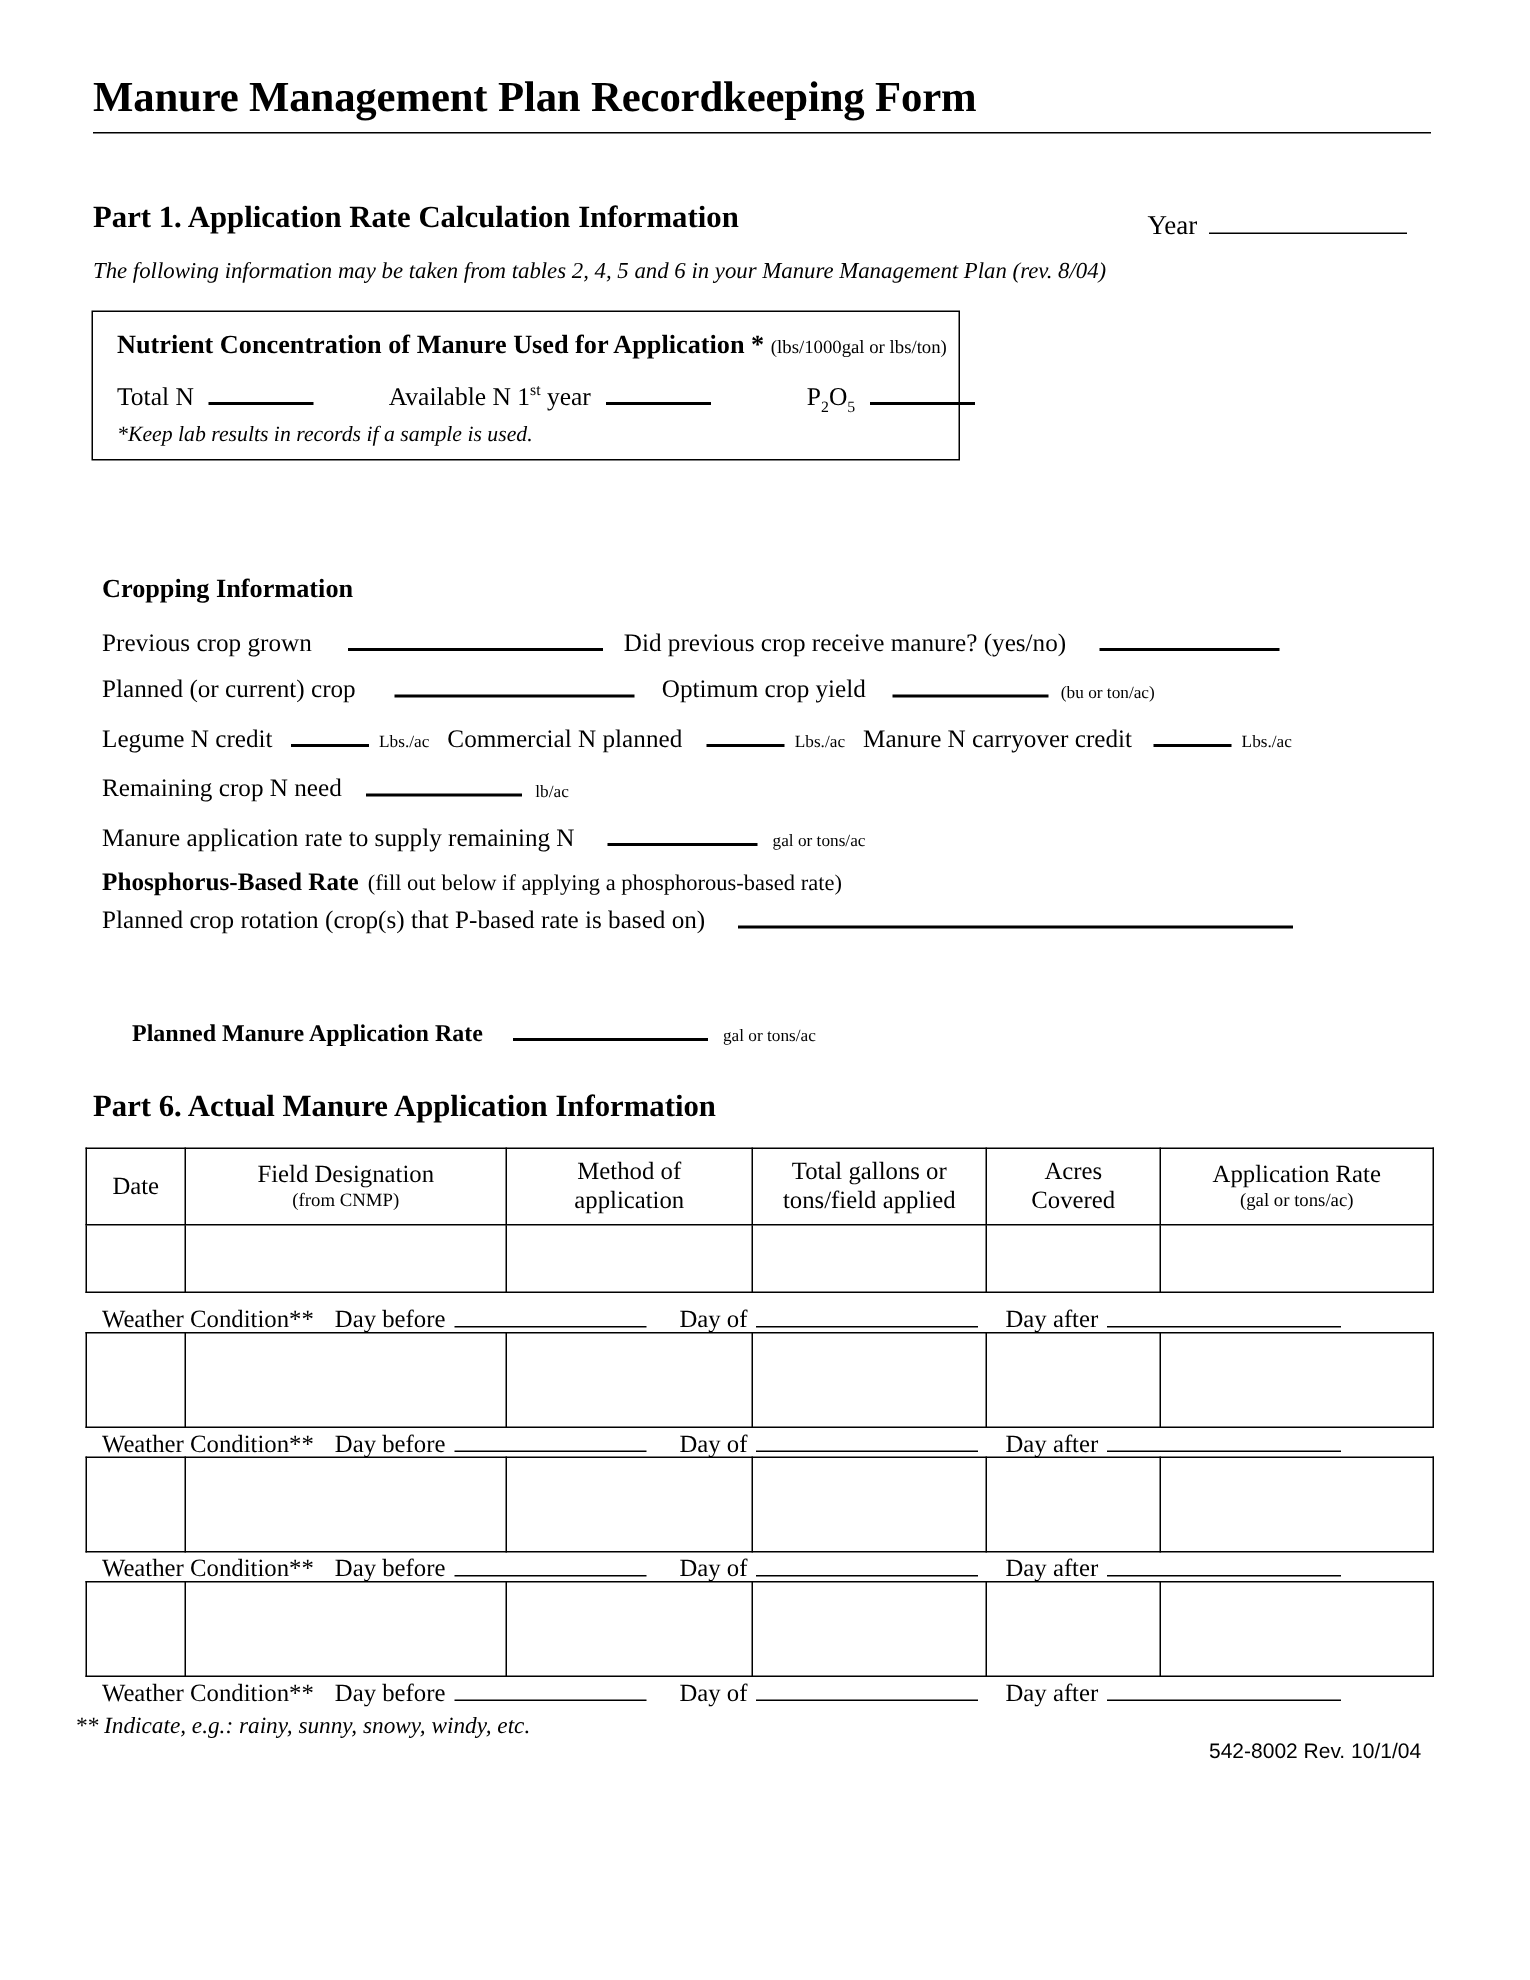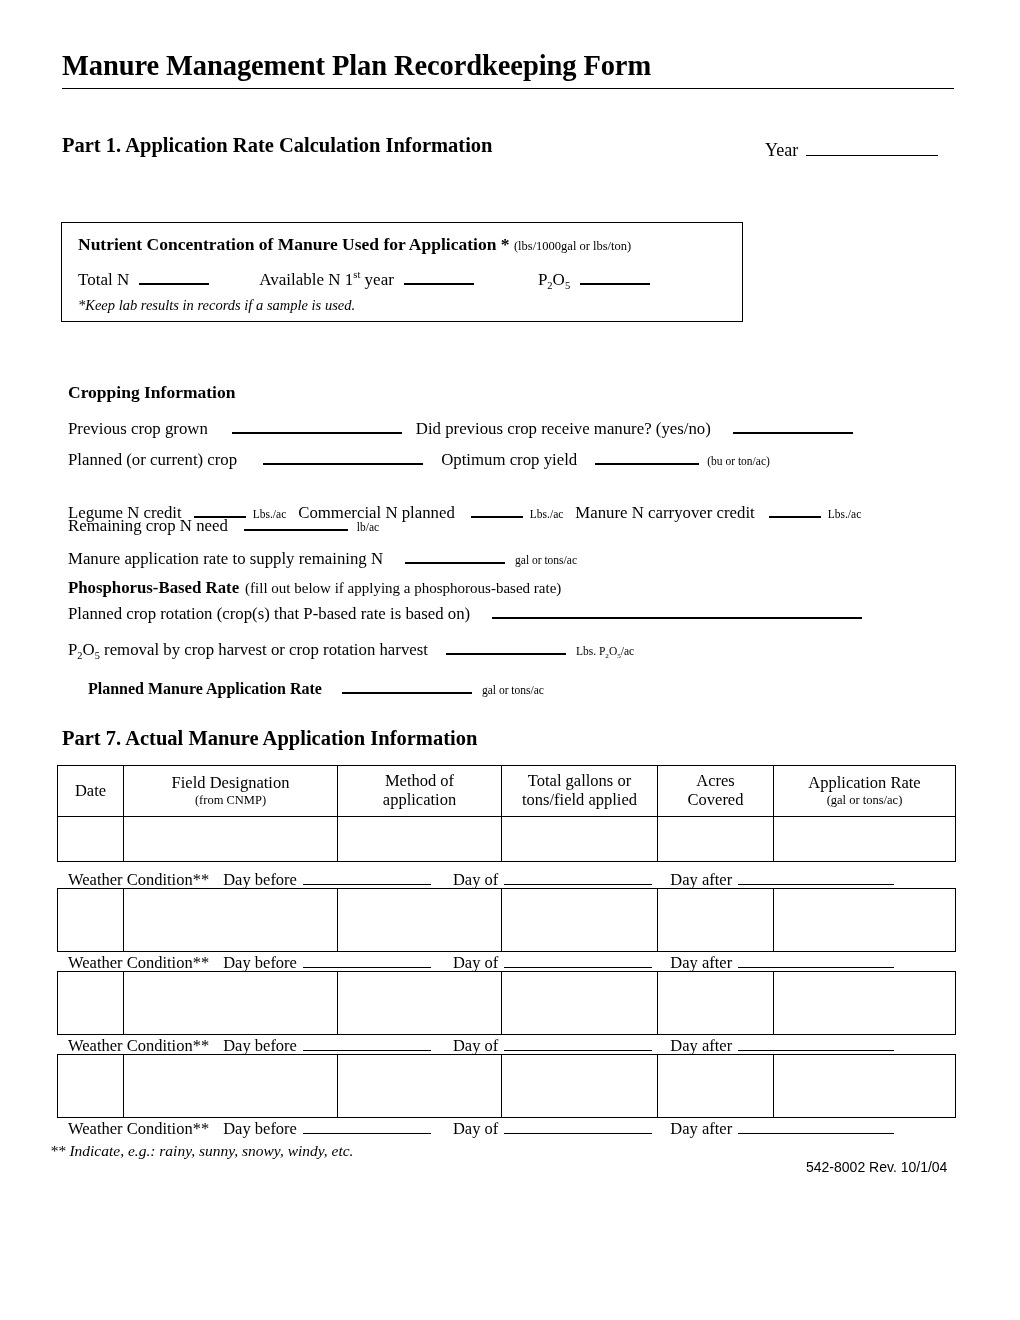--- a/index.html
+++ b/index.html
@@ -70,22 +70,22 @@
   .part1-sub {
     position: absolute;
     left: 62px; top: 172px;
     font-size: 15.2px;
     font-style: italic;
   }
 
   
   .nutrient-box {
     position: absolute;
-    left: 61px; top: 222px;
-    width: 682px;
+    left: 61px; top: 207px;
+    width: 579px;
     height: 100px;
     border: 1.3px solid #000;
     box-sizing: border-box;
   }
   .nutrient-title {
     position: absolute;
     left: 16px; top: 11px;
     font-size: 17.5px;
     font-weight: bold;
     white-space: nowrap;
@@ -118,21 +118,21 @@
     font-weight: bold;
   }
   .line-row {
     position: absolute;
     left: 68px;
     font-size: 16.8px;
     white-space: nowrap;
   }
   .r1 { top: 416px; }
   .r2 { top: 447px; }
-  .r3 { top: 500px; }
+  .r3 { top: 480px; }
   .r4 { top: 513px; }
   .r5 { top: 546px; }
   .r6 { top: 578px; }
   .r7 { top: 601px; }
   .r8 { top: 637px; }
   .r9 { top: 676px; }
 
   
   .part2-head {
     position: absolute;
@@ -207,20 +207,21 @@
     <div class="doc-title">Manure Management Plan Recordkeeping Form</div>
     <div class="title-rule"></div>
   </div>
 
   <div class="part1-head">Part 1. Application Rate Calculation Information</div>
 
   <div class="year-wrap">
     <span>Year</span><span class="blank year-blank"></span>
   </div>
 
+  <div class="part1-sub">The following information may be taken from tables 2, 4, 5 and 6 in your Manure Management Plan (rev. 8/04)</div>
 
   <div class="nutrient-box">
     <div class="nutrient-title">
       <span>Nutrient Concentration of Manure Used for Application *</span>
       <span class="units">(lbs/1000gal or lbs/ton)</span>
     </div>
 
     <div class="nutrient-row">
       <span>Total N</span><span class="blank"></span><span class="gap-md"></span><span><span>Available N 1</span><sup>st</sup><span> year</span></span><span class="blank"></span><span class="gap-lg"></span><span><span>P</span><sub>2</sub><span>O</span><sub>5</sub></span><span class="blank"></span>
     </div>
@@ -251,29 +252,26 @@
   </div>
 
   <div class="line-row r6">
     <span class="bold">Phosphorus-Based Rate</span><span style="font-size:15px;margin-left:6px;">(fill out below if applying a phosphorous-based rate)</span>
   </div>
 
   <div class="line-row r7">
     <span>Planned crop rotation (crop(s) that P-based rate is based on)</span><span class="blank" style="width:370px;margin-left:22px;"></span>
   </div>
 
-  <div class="line-row r8">
-    <span><span>P</span><sub>2</sub><span>O</span><sub>5</sub><span> removal by crop harvest or crop rotation harvest</span></span><span class="blank" style="width:120px;margin-left:18px;"></span><span class="xs" style="margin-left:10px;"><span>Lbs. P</span><sub>2</sub><span>O</span><sub>5</sub><span>/ac</span></span>
-  </div>
 
   <div class="line-row r9">
     <span class="bold" style="font-size:16px;margin-left:20px;">Planned Manure Application Rate</span><span class="blank" style="width:130px;margin-left:20px;"></span><span class="xs" style="margin-left:10px;">gal or  tons/ac</span>
   </div>
 
-  <div class="part2-head">Part 7. Actual Manure Application Information</div>
+  <div class="part2-head">Part 6. Actual Manure Application Information</div>
 
   <table class="tbl hdr-tbl">
     <colgroup>
       <col style="width:66px">
         <col style="width:214px">
         <col style="width:164px">
       <col style="width:156px">
         <col style="width:116px">
         <col style="width:182px">
     </colgroup>

